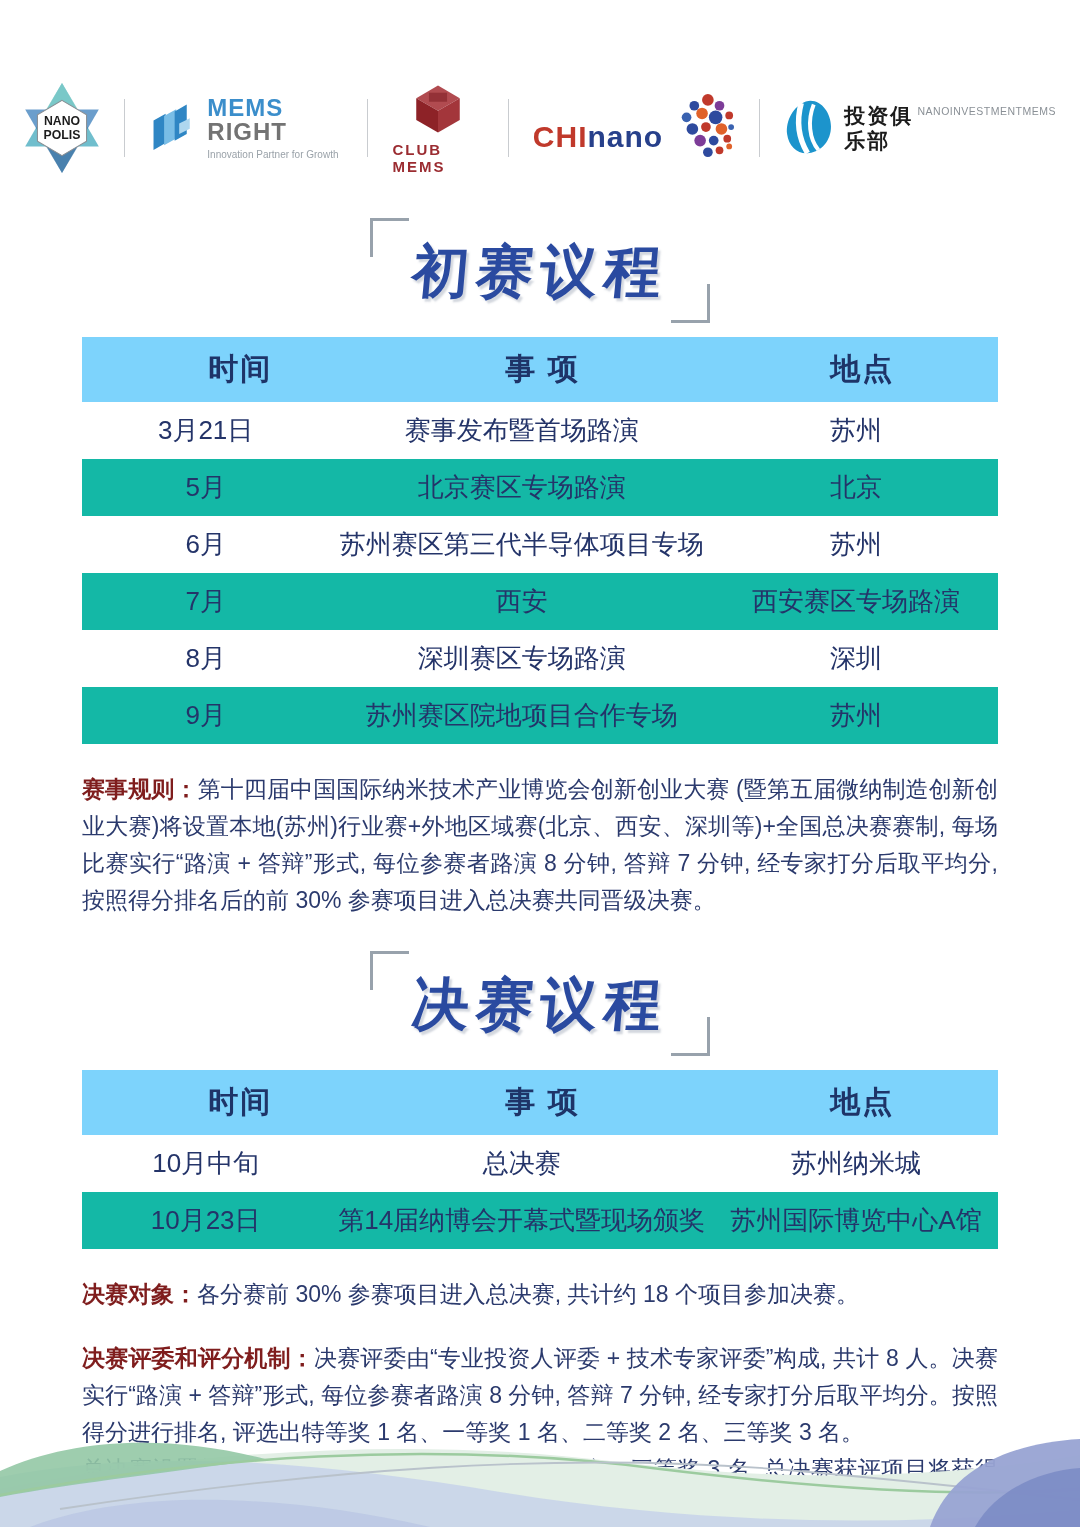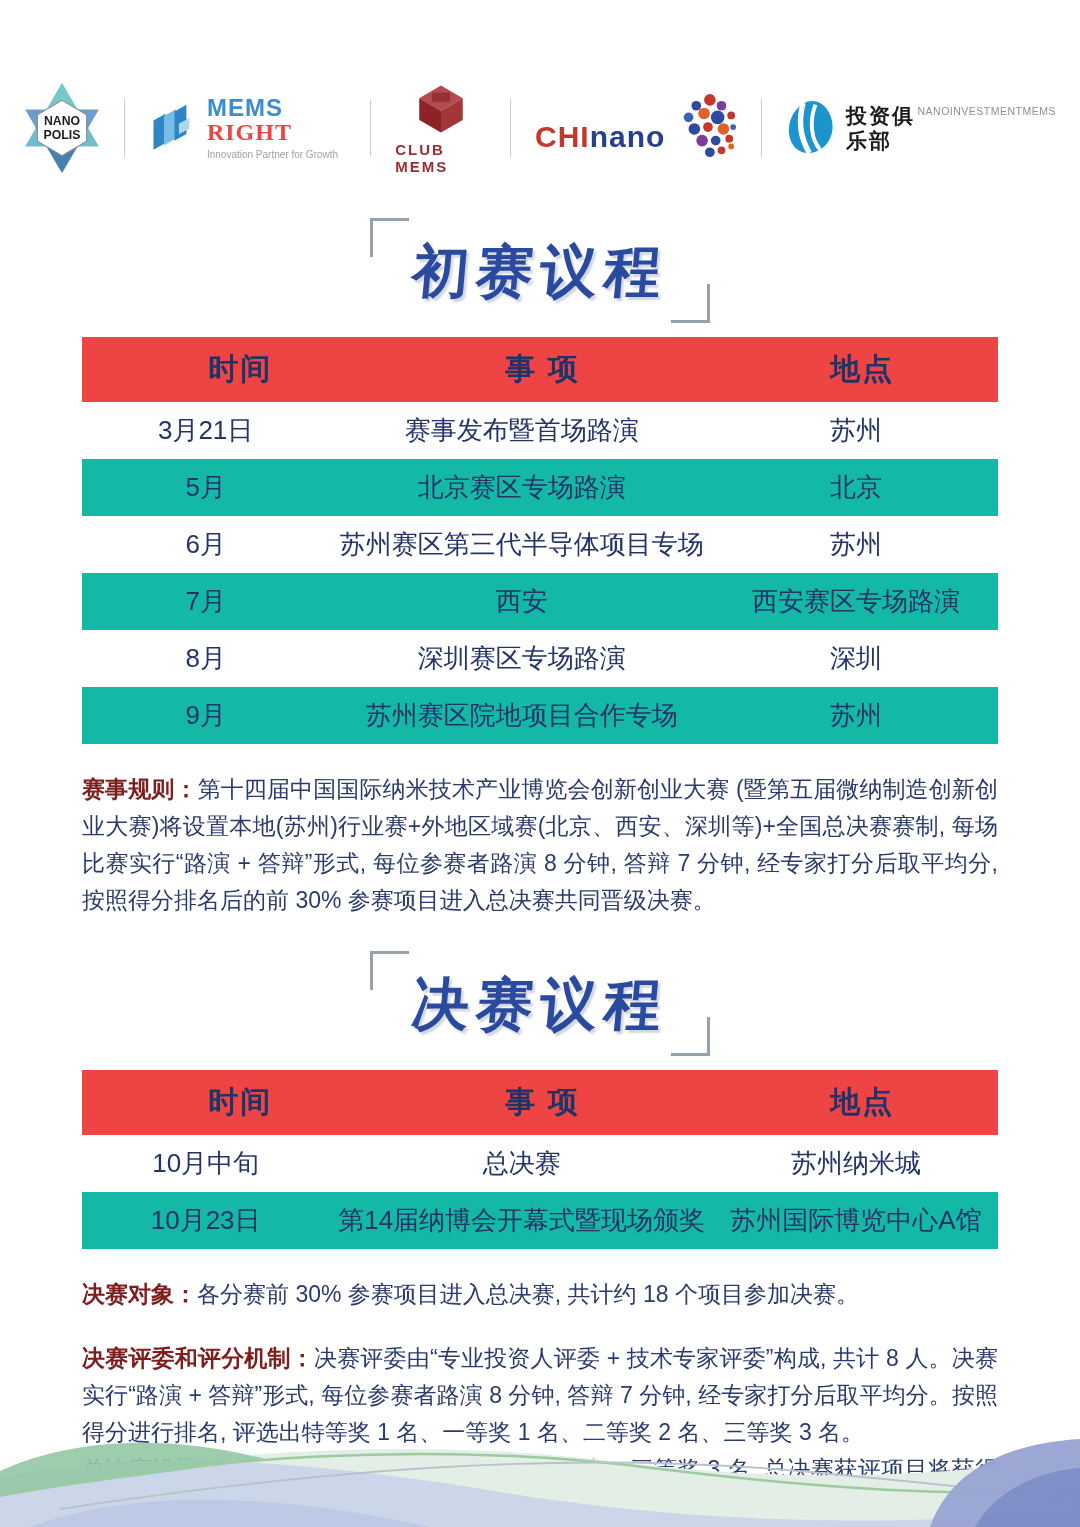--- a/index.html
+++ b/index.html
@@ -10,21 +10,21 @@
     color:#2b3a6d;
   }
   
   .logo-bar{
     margin:78px 24px 0;height:100px;
     display:flex;align-items:center;justify-content:center;gap:24px;
   }
   .logo{display:flex;align-items:center;gap:10px;}
   .logo-sep{width:1px;height:58px;background:#c9ccd0;flex:0 0 auto;}
   .mr-title{font-size:24px;font-weight:bold;letter-spacing:1px;color:#3b8ecb;line-height:1;}
-  .mr-title .w2{color:#ef4444;font-family:Liberation Serif, serif;}
+  .mr-title .w2{color:#737373;}
   .mr-sub{font-size:10px;color:#9aa2a9;margin-top:5px;}
   .cm-stack{display:flex;flex-direction:column;align-items:center;gap:4px;}
   .cm-label{font-size:15px;font-weight:bold;letter-spacing:2px;color:#9b2c31;}
   .chinano-text{font-size:30px;font-weight:800;letter-spacing:1px;line-height:1;align-self:flex-end;margin-bottom:14px;}
   .chinano-text .p1{color:#c0392b;}
   .chinano-text .p2{color:#27408b;}
   .ic-text{display:flex;line-height:1.2;}
   .ic-cn{font-size:21px;font-weight:bold;color:#1b1b1b;letter-spacing:2px;}
   .ic-en{font-size:10.5px;color:#8a9096;letter-spacing:.5px;margin-top:2px;}
   
@@ -35,21 +35,21 @@
     letter-spacing:7px;transform:skewX(-5deg);display:inline-block;
     text-shadow:3px 3px 2px rgba(130,140,160,.35);
   }
   .corner{position:absolute;width:36px;height:36px;}
   .corner.tl{left:-26px;top:-12px;border-left:3px solid #98a2ac;border-top:3px solid #98a2ac;}
   .corner.br{right:-26px;bottom:-8px;border-right:3px solid #98a2ac;border-bottom:3px solid #98a2ac;}
   
   .content{padding:0 82px;}
   .table{margin-top:22px;width:100%;}
   .thead,.trow{display:grid;grid-template-columns:27% 42% 31%;}
-  .thead{background:#ef4444;padding-left:40px;}
+  .thead{background:#7dd3fc;padding-left:40px;}
   .thead .tcell{
     padding:12px 0;text-align:center;font-size:30px;font-weight:bold;
     color:#1e3468;letter-spacing:2px;
   }
   .trow .tcell{padding:11px 0;text-align:center;font-size:26px;color:#243469;}
   .trow.alt{background:#14b8a6;}
   
   .para{margin:27px 0 0;font-size:23px;line-height:37px;color:#2b3a6d;text-align:justify;}
   .para b{font-weight:700;color:#7f1d1d;}
   

